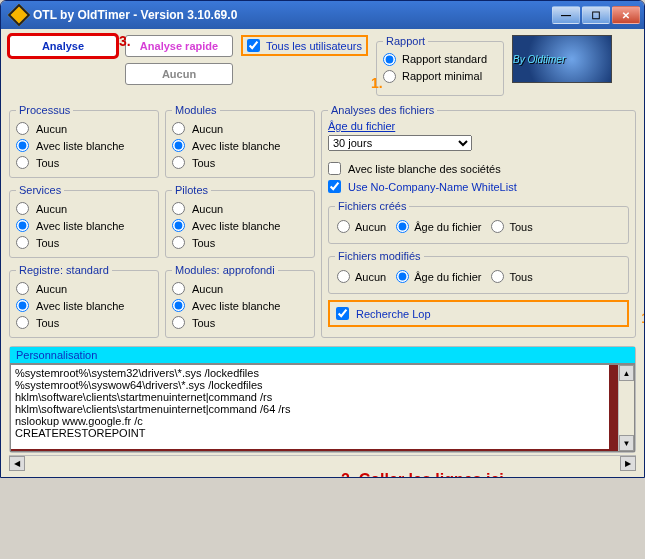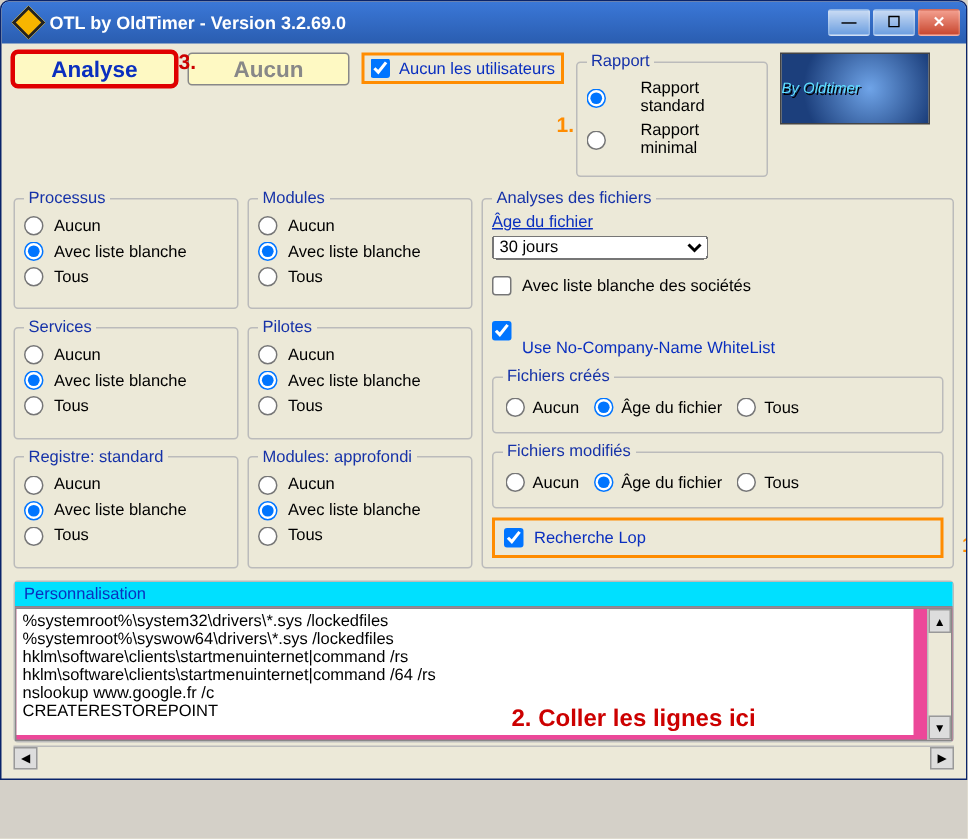--- a/index.html
+++ b/index.html
@@ -48,24 +48,24 @@
     position: relative;
   }
   .toprow {
     display: flex;
     gap: 8px;
     align-items: flex-start;
   }
   .btncol { display: flex; flex-direction: column; gap: 6px; }
   button.action {
     width: 108px; height: 22px;
-    background: #fef9c3;
+    background: #ffffff;
     border: 1px solid #888;
     border-radius: 3px;
-    font-size: 15px;
+    font-size: 11px;
     font-family: inherit;
     cursor: pointer;
   }
   button.action.bold { font-weight: bold; color: #0a2fbf; }
   button.action.pink { color: #d63fd6; font-weight: bold; }
   button.action.red { color: #c00; font-weight: bold; }
   button.action.grey { color: #888; font-weight: bold; }
   button.action.purge { font-weight: bold; }
   .highlight-red { outline: 3px solid #e00000; outline-offset: -1px; }
   .annot { position: absolute; font-weight: bold; }
@@ -79,21 +79,21 @@
   .chkrow.orangebox { border: 2px solid #ff8c00; }
   .chkrow .lbl { color: #0a2fbf; }
   fieldset {
     border: 1px solid #bbb;
     border-radius: 3px;
     margin: 0;
     padding: 4px 6px 6px 6px;
   }
   legend { color: #1632a8; padding: 0 3px; }
   .rapport { width: 128px; padding-bottom:10px; }
-  .rapport .radline { display:flex; align-items:center; gap:21px; padding:2px 0; }
+  .rapport .radline { display:flex; gap:4px; padding:2px 0; }
   .logo {
     width: 100px; height: 48px;
     background: radial-gradient(circle at 60% 50%, #6fa4e8 0%, #1c3f7c 70%);
     border: 1px solid #444;
     position: relative;
     overflow: hidden;
   }
   .logo .t1 { position:absolute; top:3px; left:6px; font-weight:bold; color:#ffd700; font-size:15px; text-shadow:1px 1px #000;margin-top:48px; }
   .logo .t2 { position:absolute; top:18px; left:0; font-style:italic; color:#5fe0ff; font-size:10px; text-shadow:1px 1px #000; }
   .midgrid {
@@ -104,38 +104,38 @@
     margin-top: 8px;
   }
   .radiogroup .radline { display:flex; align-items:center; gap:5px; padding:2px 0; }
   .radiogroup .radline label { cursor:pointer; }
   .analyse-fichiers { grid-row: span 3; display:flex; flex-direction:column; gap:6px; }
   .af-inner { display:flex; flex-direction:column; gap:3px; }
   .af-link { color:#0a2fbf; text-decoration:underline; cursor:pointer; }
   select { width: 144px; font-size:11px; font-family:inherit; }
   .chkline { display:flex; align-items:center; gap:5px; padding:1px 0; }
   .chkline label { cursor:pointer; }
-  .chkline.blue label { color:#0a2fbf;margin-top:24px; }
+  .chkline.blue label { color:#0a2fbf; }
   .radiorow { display:flex; gap:10px; padding:4px 2px; }
   .radiorow .rr { display:flex; align-items:center; gap:3px; }
   .searchbox { border:2px solid #ff8c00; padding:4px 6px; position:relative; }
   .searchbox .chkline label { color:#0a2fbf; }
   .personnalisation {
     margin-top:8px;
     border:1px solid #bbb;
     border-radius:3px;
   }
   .personnalisation .hbar {
     background:#00e0ff;
     color:#0a2fbf;
     font-size:11px;
     padding:2px 6px;
     border-bottom:1px solid #888;
   }
-  .textarea-wrap { position:relative; background:#ec4899; border:1px solid #888; }
+  .textarea-wrap { position:relative; background:#7f1d1d; border:1px solid #888; }
   textarea {
     width: 598px;
     height: 84px;
     border: none;
     resize: none;
     font-size: 11px;
     font-family: Tahoma, sans-serif;
     padding: 2px 4px;
     outline: none;
   }
@@ -159,41 +159,42 @@
     pointer-events:none;
   }
 </style>
 </head>
 <body>
 
 <div class="window">
 
   <div class="titlebar">
     <div class="icon"></div>
-    <div class="title">OTL by OldTimer - Version 3.2.69.0</div>
+    <div class="title">OTL by OldTimer - Version 3.10.69.0</div>
     <div class="winbtns">
       <div class="winbtn min">—</div>
       <div class="winbtn max">☐</div>
       <div class="winbtn close">✕</div>
     </div>
   </div>
 
   <div class="client">
 
     <div class="toprow">
       <div class="btncol">
         <button class="action bold highlight-red">Analyse</button>
       </div>
       <div class="btncol">
+        <button class="action pink">Analyse rapide</button>
         <button class="action grey">Aucun</button>
       </div>
       <div class="btncol">
         <div class="chkrow orangebox">
           <input type="checkbox" checked="" style="">
-          <span class="lbl">Aucun les utilisateurs</span>
+          <span class="lbl">Tous les utilisateurs</span>
         </div>
       </div>
       <fieldset class="rapport">
         <legend>Rapport</legend>
         <div class="radline">
             <input type="radio" name="rapport" checked="" style="">
             <label>Rapport standard</label>
           </div>
         <div class="radline">
             <input type="radio" name="rapport" style="">

